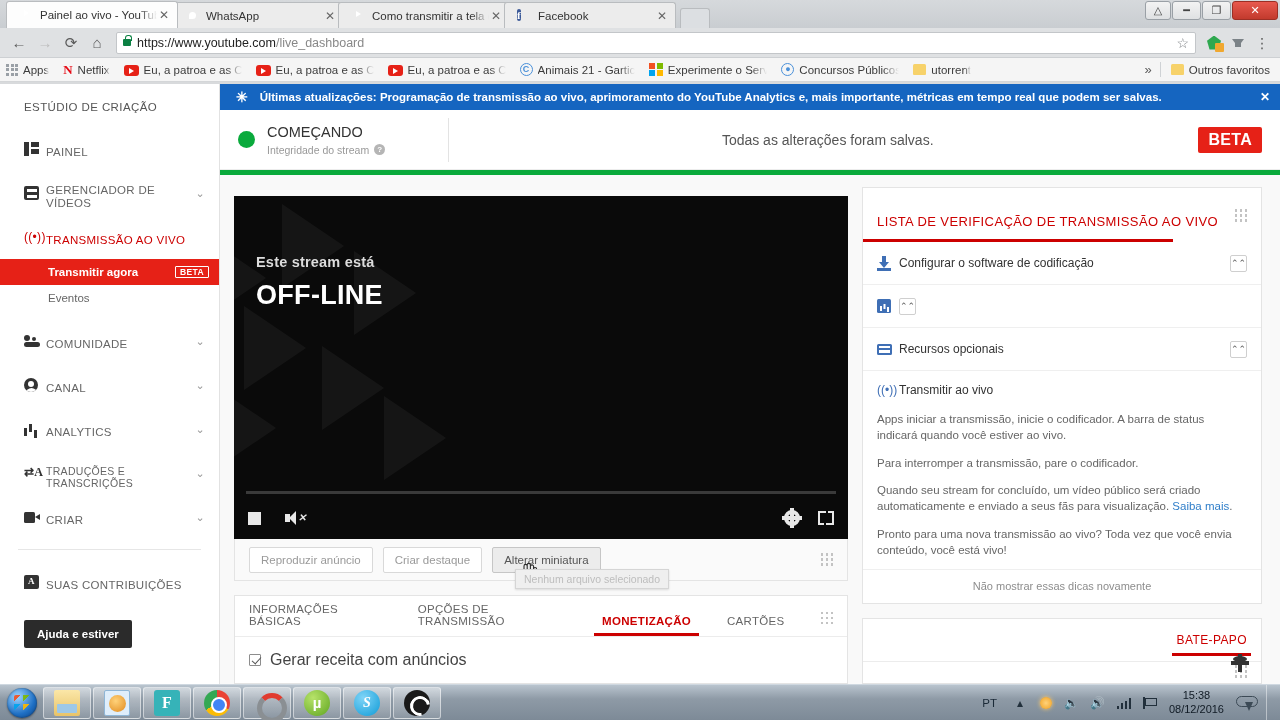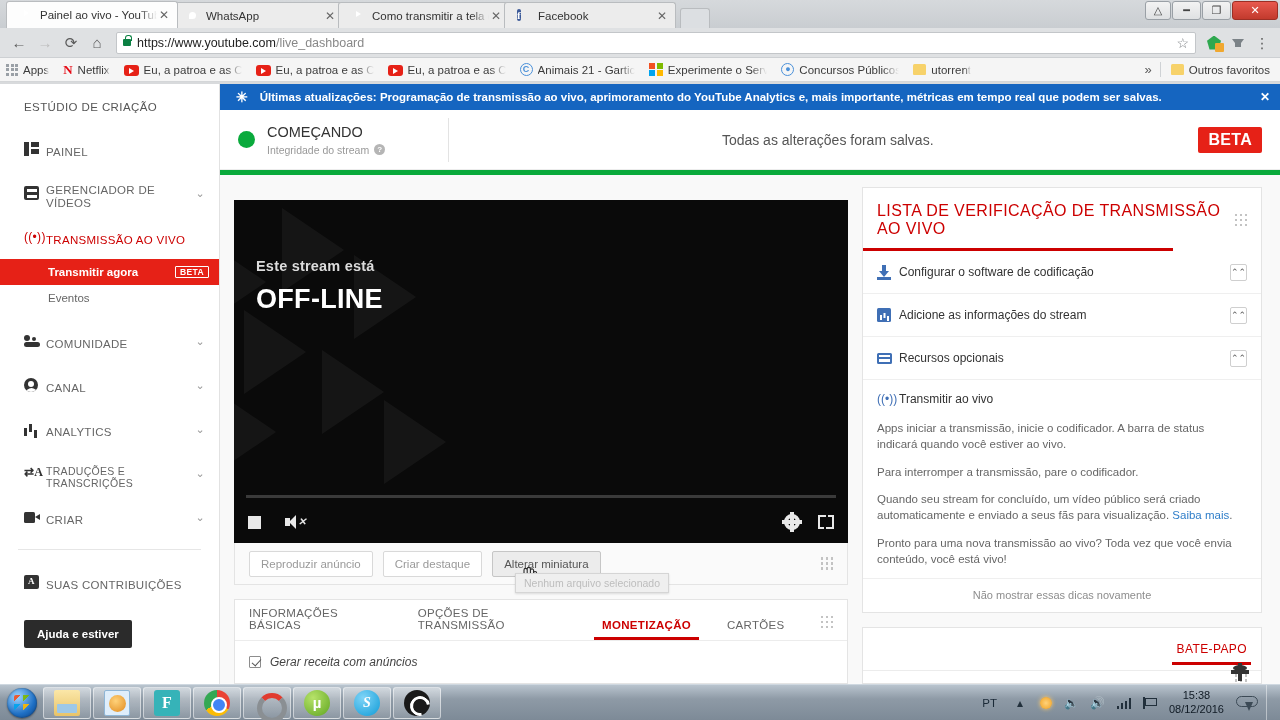--- a/index.html
+++ b/index.html
@@ -271,27 +271,27 @@
   }
   .mtab.active { color: #cc0000; font-weight: bold; }
   .mtab.active:after {
     content: ""; position: absolute; left: -8px; right: -8px; bottom: 0; height: 3px; background: #cc0000;
   }
   #tabs-dots { margin-left: auto; margin-bottom: 12px; display: grid; grid-template-columns: repeat(3,2.5px); grid-gap: 2.5px; }
   #tabs-dots i { width: 2.5px; height: 2.5px; background: #c3c3c3; display:block; }
   #tab-body { border-top: 1px solid #ececec; padding: 14px; display: flex; align-items: center; }
   .chk { width: 12px; height: 12px; border: 1px solid #8d8d8d; border-radius: 1px; position: relative; margin-right: 9px; flex: 0 0 12px; }
   .chk:after { content: ""; position: absolute; left: 3.5px; top: 0px; width: 4px; height: 8px; border-right: 1.6px solid #555; border-bottom: 1.6px solid #555; transform: rotate(42deg); }
-  #chk-label { font-size: 12px; color: #444; font-style: italic; }
+  #chk-label { font-size: 16px; color: #444; }
 
   
   #right-col { width: 400px; flex: 0 0 400px; display: flex; flex-direction: column; }
   #checklist-card { background: #fff; border: 1px solid #e4e4e4; }
   #checklist-head { display: flex; align-items: center; padding: 14px 14px 10px; position: relative; }
-  #checklist-title { font-size: 16px; color: #cc0000; letter-spacing: .4px; }
+  #checklist-title { font-size: 13px; color: #cc0000; letter-spacing: .4px; margin-top: 12px; }
   .head-dots { margin-left: auto; display: grid; grid-template-columns: repeat(3,2.5px); grid-gap: 2.5px; }
   .head-dots i { width: 2.5px; height: 2.5px; background: #c3c3c3; display:block; }
   #checklist-underline { height: 3px; background: #cc0000; margin: 0 0 0 0; width: 310px; }
   .cl-row { display: flex; align-items: center; height: 43px; padding: 0 14px; border-bottom: 1px solid #efefef; }
   .cl-ico { width: 22px; flex: 0 0 22px; display: flex; align-items: center; }
   .cl-label { font-size: 12px; color: #333; flex: 1 1 auto; }
   .collapse-btn { width: 17px; height: 17px; border: 1px solid #cfcfcf; border-radius: 2px; display: flex; align-items: center; justify-content: center; color: #555; font-size: 9px; line-height: 8px; flex-direction: column; }
   .i-dl { width: 14px; height: 15px; position: relative; }
   .i-dl:before { content:""; position:absolute; left:5px; top:0; width:4px; height:7px; background:#3f6fb5; }
   .i-dl:after { content:""; position:absolute; left:1.5px; top:6px; border-left:5.5px solid transparent; border-right:5.5px solid transparent; border-top:6px solid #3f6fb5; }
@@ -738,21 +738,20 @@
                         <u></u>
                       </span>
                     </span>
                   <span class="cl-label">Configurar o software de codificação</span>
                   <span class="collapse-btn">⌃⌃</span>
                 </div>
                 <div class="cl-row">
                   <span class="cl-ico">
                       <span class="i-chart"></span>
                     </span>
-                  <span class="cl-label">Adicione as informações do stream</span>
                   <span class="collapse-btn">⌃⌃</span>
                 </div>
                 <div class="cl-row">
                   <span class="cl-ico">
                       <span class="i-card"></span>
                     </span>
                   <span class="cl-label">Recursos opcionais</span>
                   <span class="collapse-btn">⌃⌃</span>
                 </div>
                 <div class="cl-row last">

